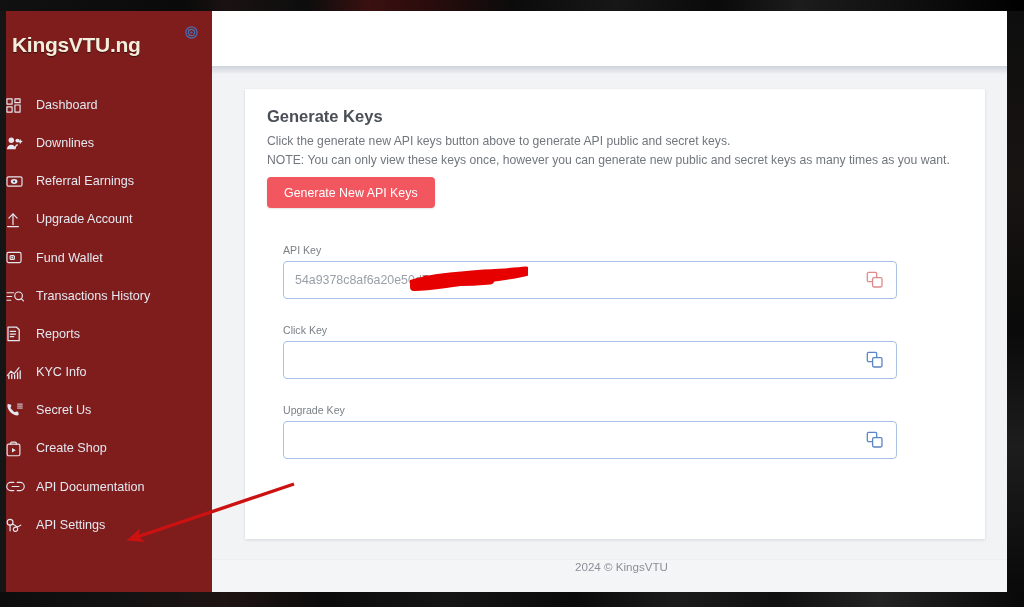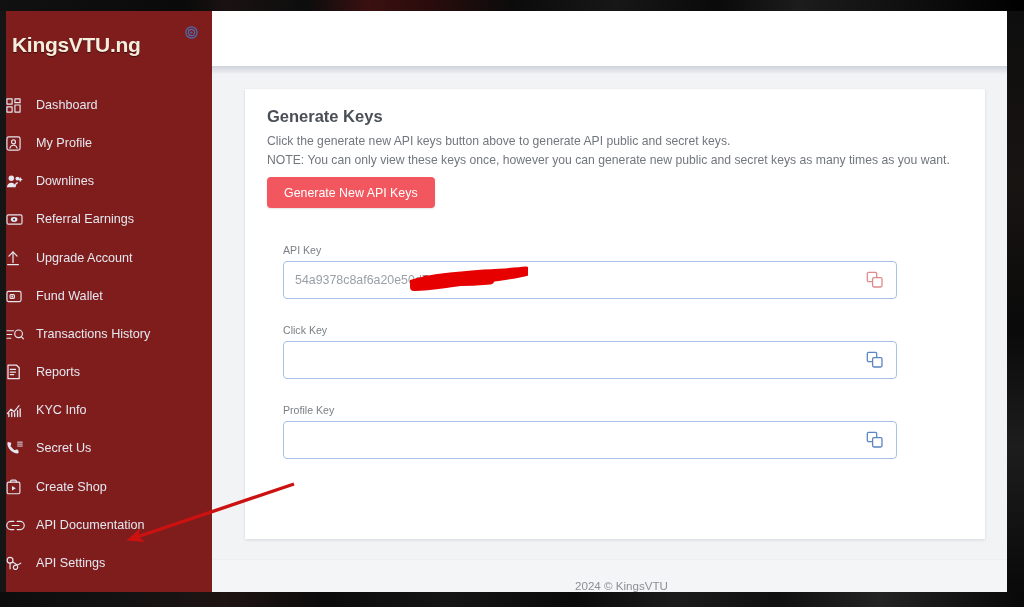--- a/index.html
+++ b/index.html
@@ -195,21 +195,21 @@
     pointer-events: none;
   }
 
   
   #footer {
     position: absolute;
     left: 206px; top: 548px;
     width: 795px; height: 33px;
     background: #f4f5f6;
     display: flex;
-    align-items: flex-end;
+    align-items: flex-start;
     justify-content: center;
     font-size: 11.6px;
     color: #8b9097;
     border-top: 1px solid #eceef0;
     padding-left: 24px;
   }
 
   
   #annotation {
     position: absolute;
@@ -246,30 +246,20 @@
           <div class="nav-item">
             <span class="ico">
               <svg width="15" height="15" viewBox="0 0 16 16">
                 <rect x="1" y="1" width="5.5" height="5.5" stroke="#e4e8f0" fill="none" stroke-width="1.25" stroke-linecap="round" stroke-linejoin="round"></rect>
                 <rect x="9.5" y="1" width="5.5" height="4" stroke="#e4e8f0" fill="none" stroke-width="1.25" stroke-linecap="round" stroke-linejoin="round"></rect>
                 <rect x="1" y="9.5" width="5.5" height="5.5" stroke="#e4e8f0" fill="none" stroke-width="1.25" stroke-linecap="round" stroke-linejoin="round"></rect>
                 <rect x="9.5" y="7.5" width="5.5" height="7.5" stroke="#e4e8f0" fill="none" stroke-width="1.25" stroke-linecap="round" stroke-linejoin="round"></rect>
               </svg>
             </span>
             <span class="nav-label">Dashboard</span>
-          </div>
-          <div class="nav-item">
-            <span class="ico">
-              <svg width="15" height="15" viewBox="0 0 16 16">
-                <rect x="1" y="1" width="14" height="14" rx="2" stroke="#e4e8f0" fill="none" stroke-width="1.25" stroke-linecap="round" stroke-linejoin="round"></rect>
-                <circle cx="8" cy="6.3" r="2.1" stroke="#e4e8f0" fill="none" stroke-width="1.25" stroke-linecap="round" stroke-linejoin="round"></circle>
-                <path d="M4.2 13c.6-2.2 2-3.1 3.8-3.1S11.2 10.8 11.8 13" stroke="#e4e8f0" fill="none" stroke-width="1.25" stroke-linecap="round" stroke-linejoin="round"></path>
-              </svg>
-            </span>
-            <span class="nav-label">My Profile</span>
           </div>
           <div class="nav-item">
             <span class="ico">
               <svg width="17" height="15" viewBox="0 0 18 16">
                 <circle cx="5.6" cy="4.6" r="2.9" fill="#e4e8f0"></circle>
                 <path d="M.8 14.2c.3-3.3 2.3-5 4.8-5s4.5 1.7 4.8 5z" fill="#e4e8f0"></path>
                 <circle cx="12.1" cy="4.9" r="2.1" fill="#e4e8f0"></circle>
                 <path d="M9.8 12.6c.4-2.2 1.3-3.2 2.4-3.2" stroke="#e4e8f0" fill="none" stroke-width="1.25" stroke-linecap="round" stroke-linejoin="round"></path>
                 <path d="M15.1 4.2v3.3M13.5 5.85h3.2" stroke="#e4e8f0" stroke-width="1.4" stroke-linecap="round"></path>
               </svg>
@@ -420,21 +410,21 @@
             <button class="copy-btn">
               <svg width="18" height="18" viewBox="0 0 18 18">
                 <rect x="1.3" y="1.3" width="9.4" height="9.4" rx="1.4" fill="none" stroke="#5b86c4" stroke-width="1.3"></rect>
                 <rect x="6.6" y="6.6" width="9.4" height="9.4" rx="1.4" fill="#ffffff" stroke="#5b86c4" stroke-width="1.3"></rect>
               </svg>
             </button>
           </div>
         </div>
 
         <div class="field" style="top:315px;">
-          <label class="field-label">Profile Key</label>
+          <label class="field-label">Upgrade Key</label>
           <div class="field-box">
             <input class="field-input" type="text" readonly="" value="" style="">
             <button class="copy-btn">
               <svg width="18" height="18" viewBox="0 0 18 18">
                 <rect x="1.3" y="1.3" width="9.4" height="9.4" rx="1.4" fill="none" stroke="#5b86c4" stroke-width="1.3"></rect>
                 <rect x="6.6" y="6.6" width="9.4" height="9.4" rx="1.4" fill="#ffffff" stroke="#5b86c4" stroke-width="1.3"></rect>
               </svg>
             </button>
           </div>
         </div>

